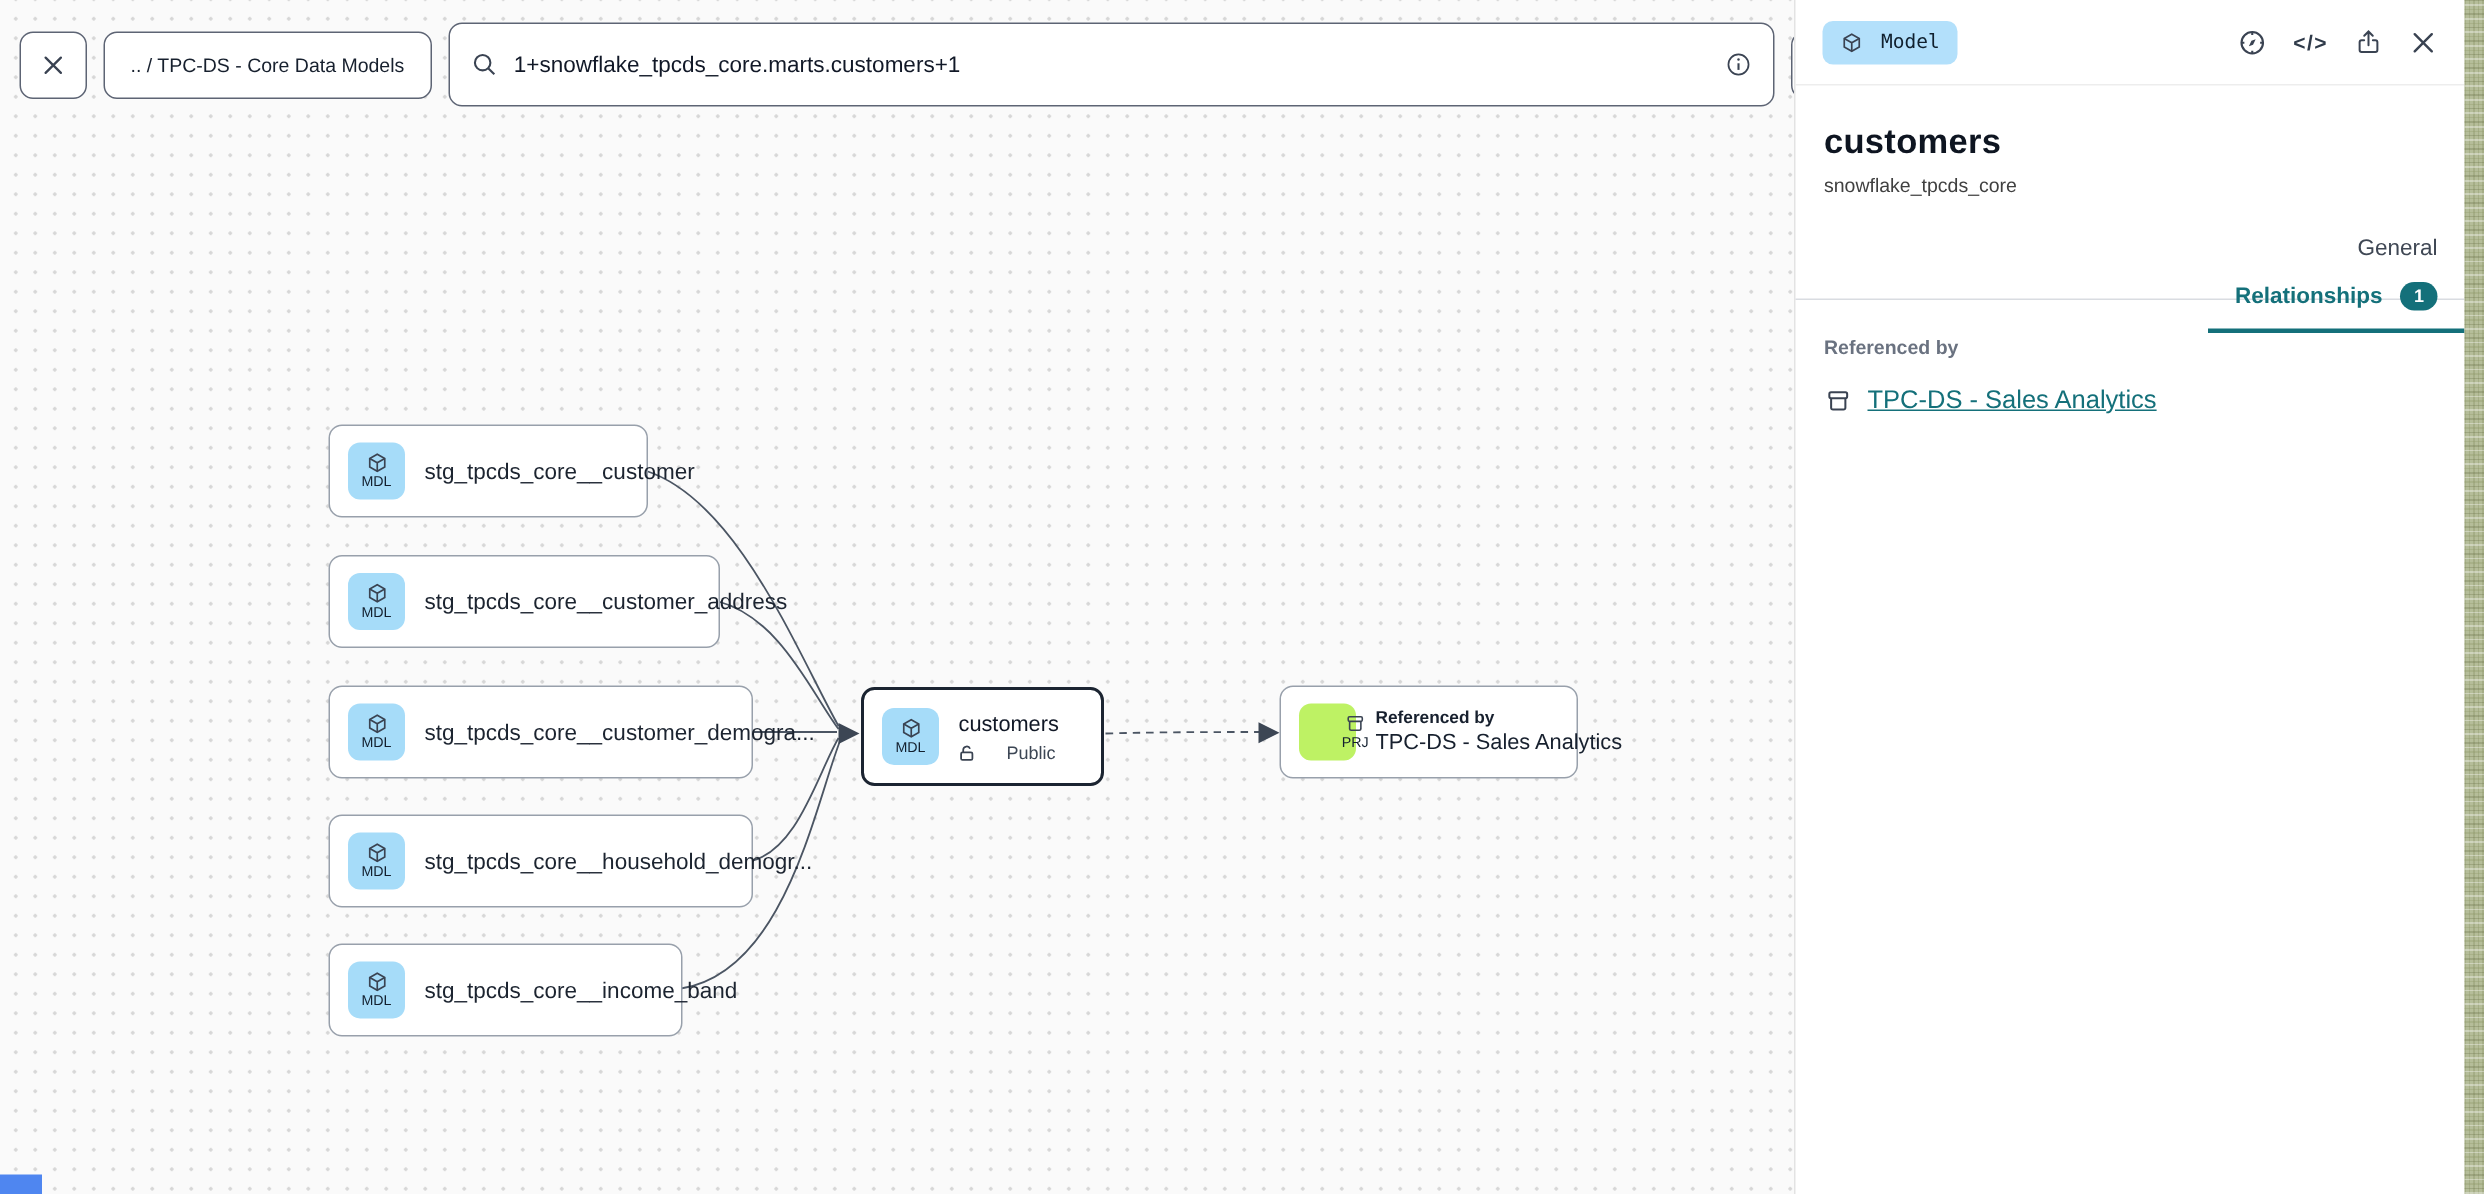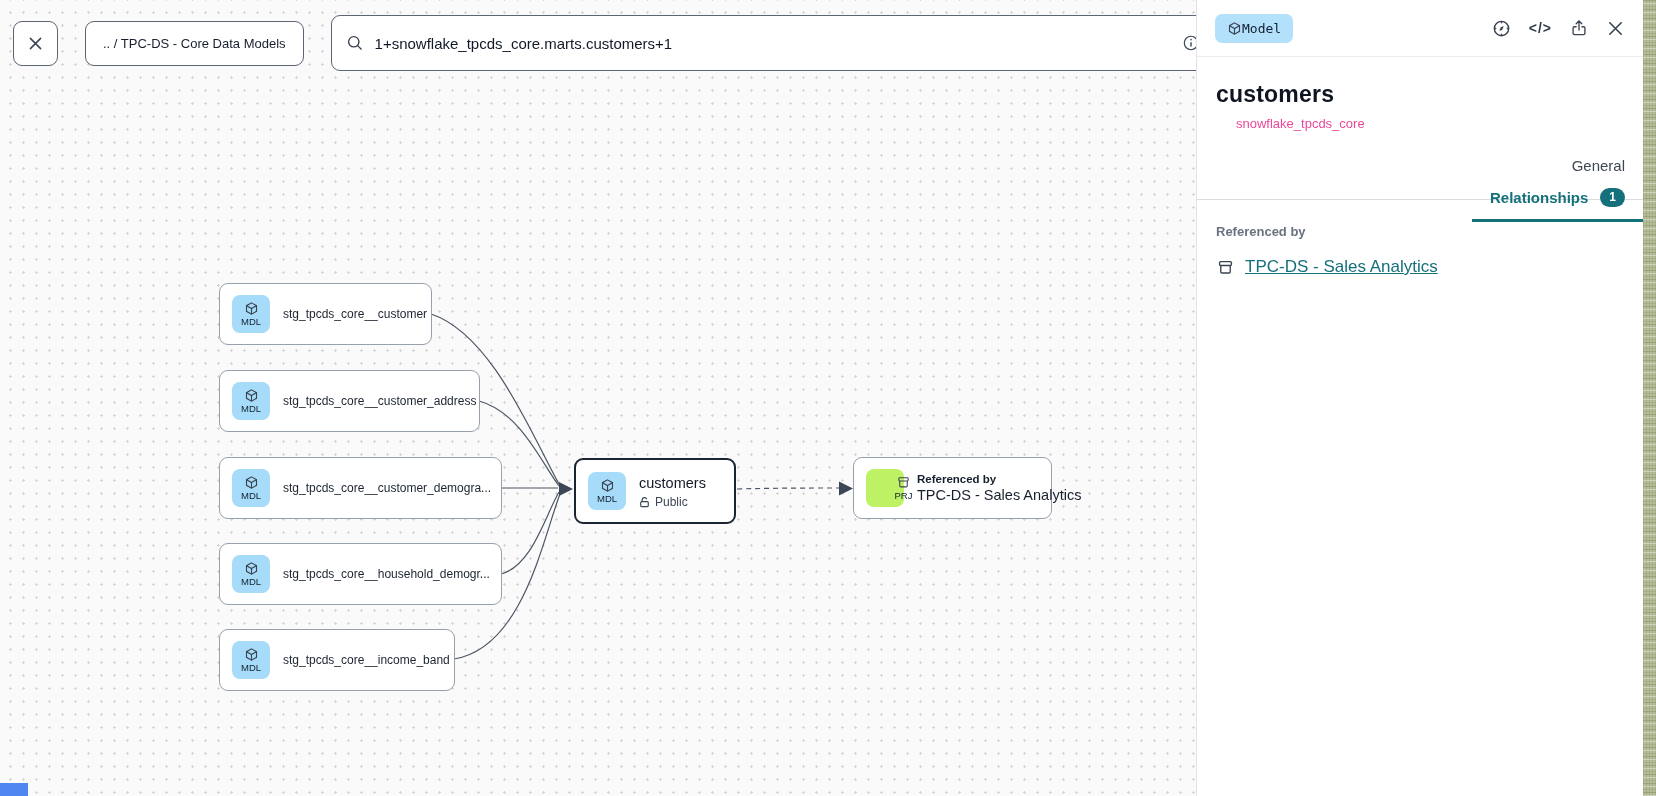--- a/index.html
+++ b/index.html
@@ -8,64 +8,64 @@
   .app { position:relative; width:1656px; height:796px; }
 
   
   .canvas { position:absolute; left:0; top:0; width:1196px; height:796px;
     background-color:#fafafa;
     background-image:radial-gradient(circle, #d6d6d6 1px, transparent 1.3px);
     background-size:13px 13px; background-position:4px 6px; }
   .edges { position:absolute; inset:0; pointer-events:none; }
 
   
-  .toolbar { position:absolute; top:15px; left:13px; display:flex; gap:27px; align-items:center; }
+  .toolbar { position:absolute; top:15px; left:13px; display:flex; gap:11px; align-items:center; }
   .tool-btn { height:45px; background:#fff; border:1px solid #5d6474; border-radius:9px;
     display:flex; align-items:center; justify-content:center; cursor:pointer; color:#3a4352; }
   .square { width:45px; }
   .crumb { padding:0 17px; font-size:13px; color:#17202e; white-space:nowrap; }
   .search { width:884px; height:56px; background:#fff; border:1px solid #5d6474; border-radius:9px;
     display:flex; align-items:center; gap:11px; padding:0 14px; }
   .search input { flex:1; border:none; outline:none; font-size:15px; color:#111827;
     font-family:"Liberation Sans", sans-serif; background:transparent; }
   .icon { display:inline-flex; align-items:center; justify-content:center; color:#3a4352; }
 
   
   .node { position:absolute; background:#fff; border:1px solid #98a0ab; border-radius:9px;
     display:flex; align-items:center; gap:13px; padding:0 14px 0 12px; cursor:pointer; }
   .node-badge { width:38px; height:38px; border-radius:8px; flex:none;
     display:flex; flex-direction:column; align-items:center; justify-content:center; color:#13202f; }
   .node-badge .tag { font-family:Liberation Sans, sans-serif; font-size:9.5px; line-height:1;
     margin-top:1px; letter-spacing:0;text-align:center; }
   .mdl { background:#a6dcf9; }
   .prj { background:#bef264;padding-left:37px; }
-  .node-label { font-size:12px; color:#1c2430; white-space:nowrap; }
+  .node-label { font-size:15px; color:#1c2430; white-space:nowrap; }
   .node.selected { border:2px solid #1b2431; }
   .sel-title { font-size:14.5px; color:#111826; }
-  .sel-sub { display:flex; align-items:center; gap:5px; font-size:12px; color:#3c4654; margin-top:3px; }
+  .sel-sub { display:flex; align-items:center; gap:21px; font-size:12px; color:#3c4654; margin-top:3px; }
   .prj-small { font-size:11.5px; font-weight:bold; color:#17202e; }
   .prj-title { font-size:14.5px; color:#17202e; margin-top:2px; white-space:nowrap; }
 
   .minimap-frag { position:absolute; left:0; bottom:0; width:28px; height:13px; background:#4f86f0; }
 
   
   .panel { position:absolute; left:1196px; top:0; width:447px; height:796px; background:#fff;
     border-left:1px solid #e3e3e3; }
   .panel-header { height:57px; border-bottom:1px solid #ededed; display:flex; align-items:center;
     justify-content:space-between; padding:0 18px; }
   .model-badge { background:#b3e0fb; border-radius:7px; height:29px; padding:0 12px;
-    display:flex; align-items:center; gap:0; font-family:"DejaVu Sans Mono", monospace;
+    display:flex; align-items:center; gap:12px; font-family:"DejaVu Sans Mono", monospace;
     font-size:13px; color:#10202e; }
   .hdr-icons { display:flex; align-items:center; gap:17px; color:#2f3a49; }
   .hdr-icons .icon { cursor:pointer; }
   .code-glyph { font-size:14px; font-weight:bold; letter-spacing:1px; color:#2f3a49; }
 
   .panel-body { padding:0 19px; }
   .p-title { font-size:23px; font-weight:bold; color:#0e1521; margin-top:24px; letter-spacing:.2px; }
-  .p-sub { font-size:13px; color:#ec4899; margin-top:8px;margin-left:20px; }
+  .p-sub { font-size:13px; color:#404040; margin-top:8px; }
 
   .tabs { display:flex; align-items:flex-end; margin-top:26px; border-bottom:1px solid #d9dce1;
     padding-left:14px; height:43px;flex-direction:column; }
   .tab { display:flex; align-items:center; gap:8px; padding:0 18px 12px; font-size:15px;
     color:#3f4754; cursor:pointer; border-bottom:3px solid transparent; margin-bottom:-1px; }
   .tab.active { color:#14707a; font-weight:bold; border-bottom-color:#14707a;gap:12px; }
   .count-pill { background:#14707a; color:#fff; font-size:12px; font-weight:bold;
     padding:2px 9px; border-radius:10px; line-height:1.25; }
 
   .section-label { font-size:13px; font-weight:bold; color:#6a7280; margin-top:24px; }

